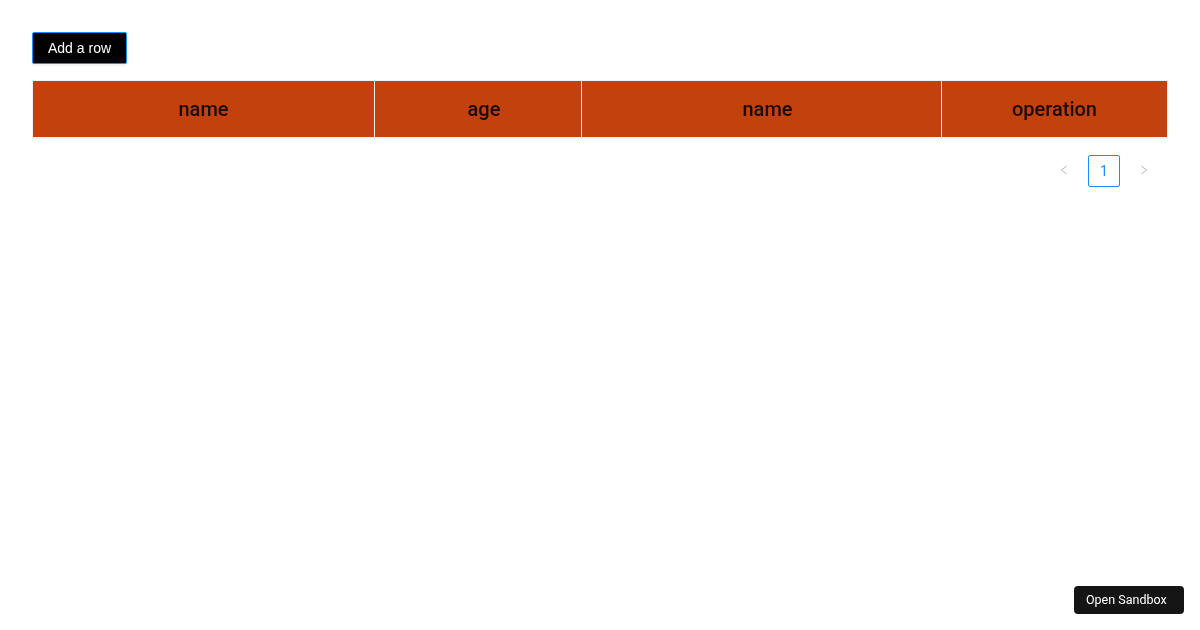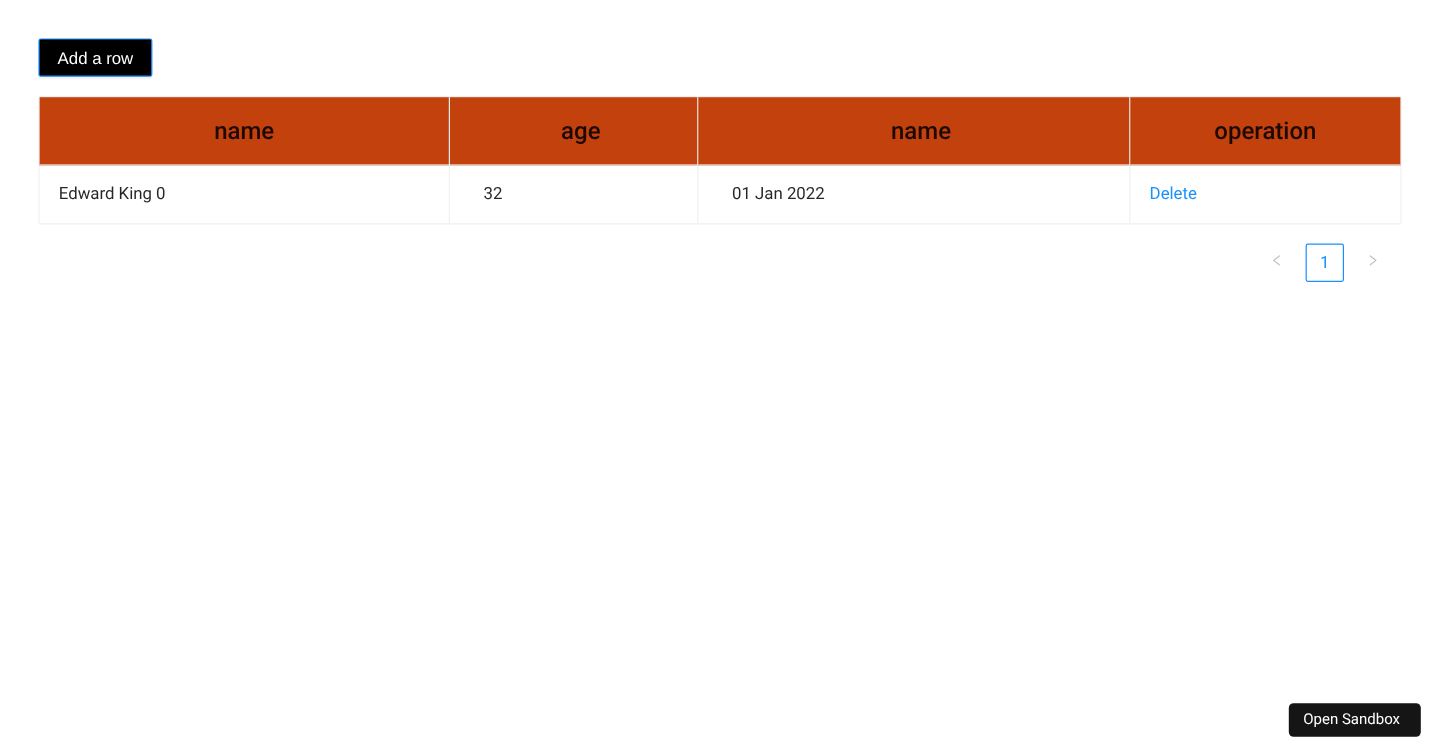--- a/index.html
+++ b/index.html
@@ -132,28 +132,20 @@
 <table class="table">
   <thead>
     <tr>
       <th class="col-name">name</th>
       <th class="col-age">age</th>
       <th class="col-date">name</th>
       <th class="col-operation">operation</th>
     </tr>
   </thead>
   <tbody>
-    <tr>
-      <td class="col-name">Edward King 0</td>
-      <td class="col-age">32</td>
-      <td class="col-date">01 Jan 2022</td>
-      <td class="col-operation">
-        <a class="delete-link">Delete</a>
-      </td>
-    </tr>
   </tbody>
 </table>
 
 <div class="pagination">
   <div class="page-arrow">
     <span>
       <svg viewBox="0 0 1024 1024">
           <path d="M724 218.3V141c0-6.7-7.7-10.4-12.9-6.3L260.3 486.8a31.86 31.86 0 000 50.3l450.8 352.1c5.3 4.1 12.9.4 12.9-6.3v-77.3c0-4.9-2.3-9.6-6.1-12.6l-360-281 360-281.1c3.8-3 6.1-7.7 6.1-12.6z"></path>
         </svg>
     </span>

